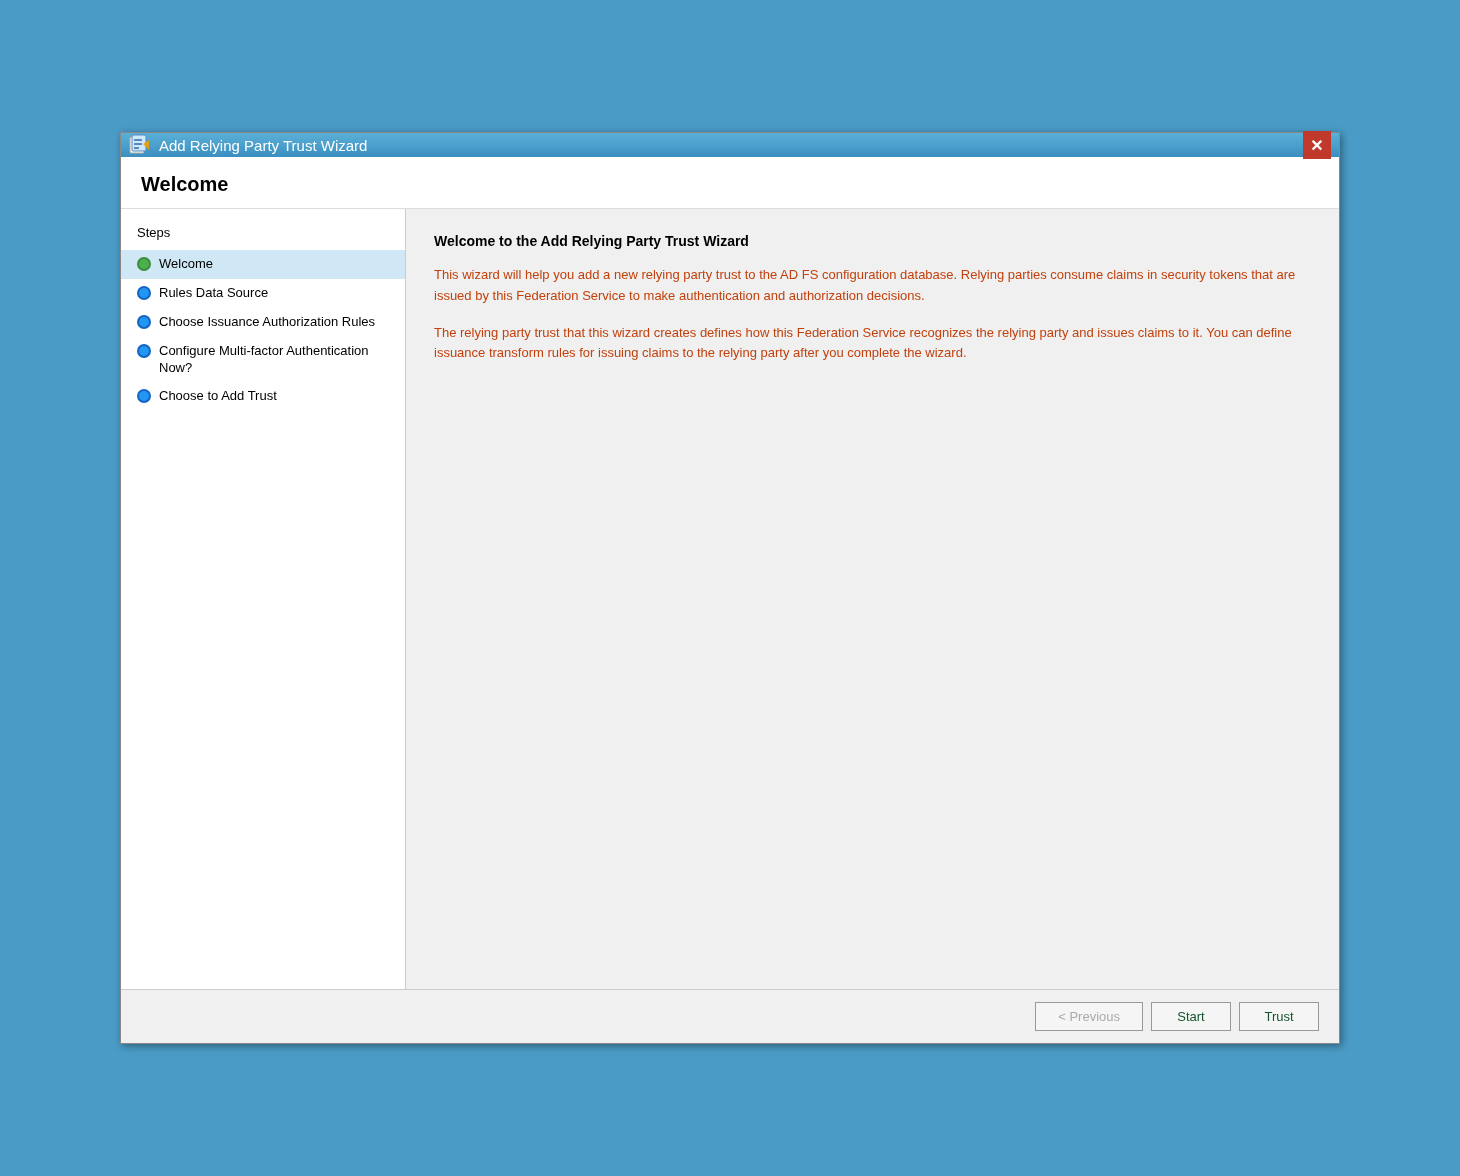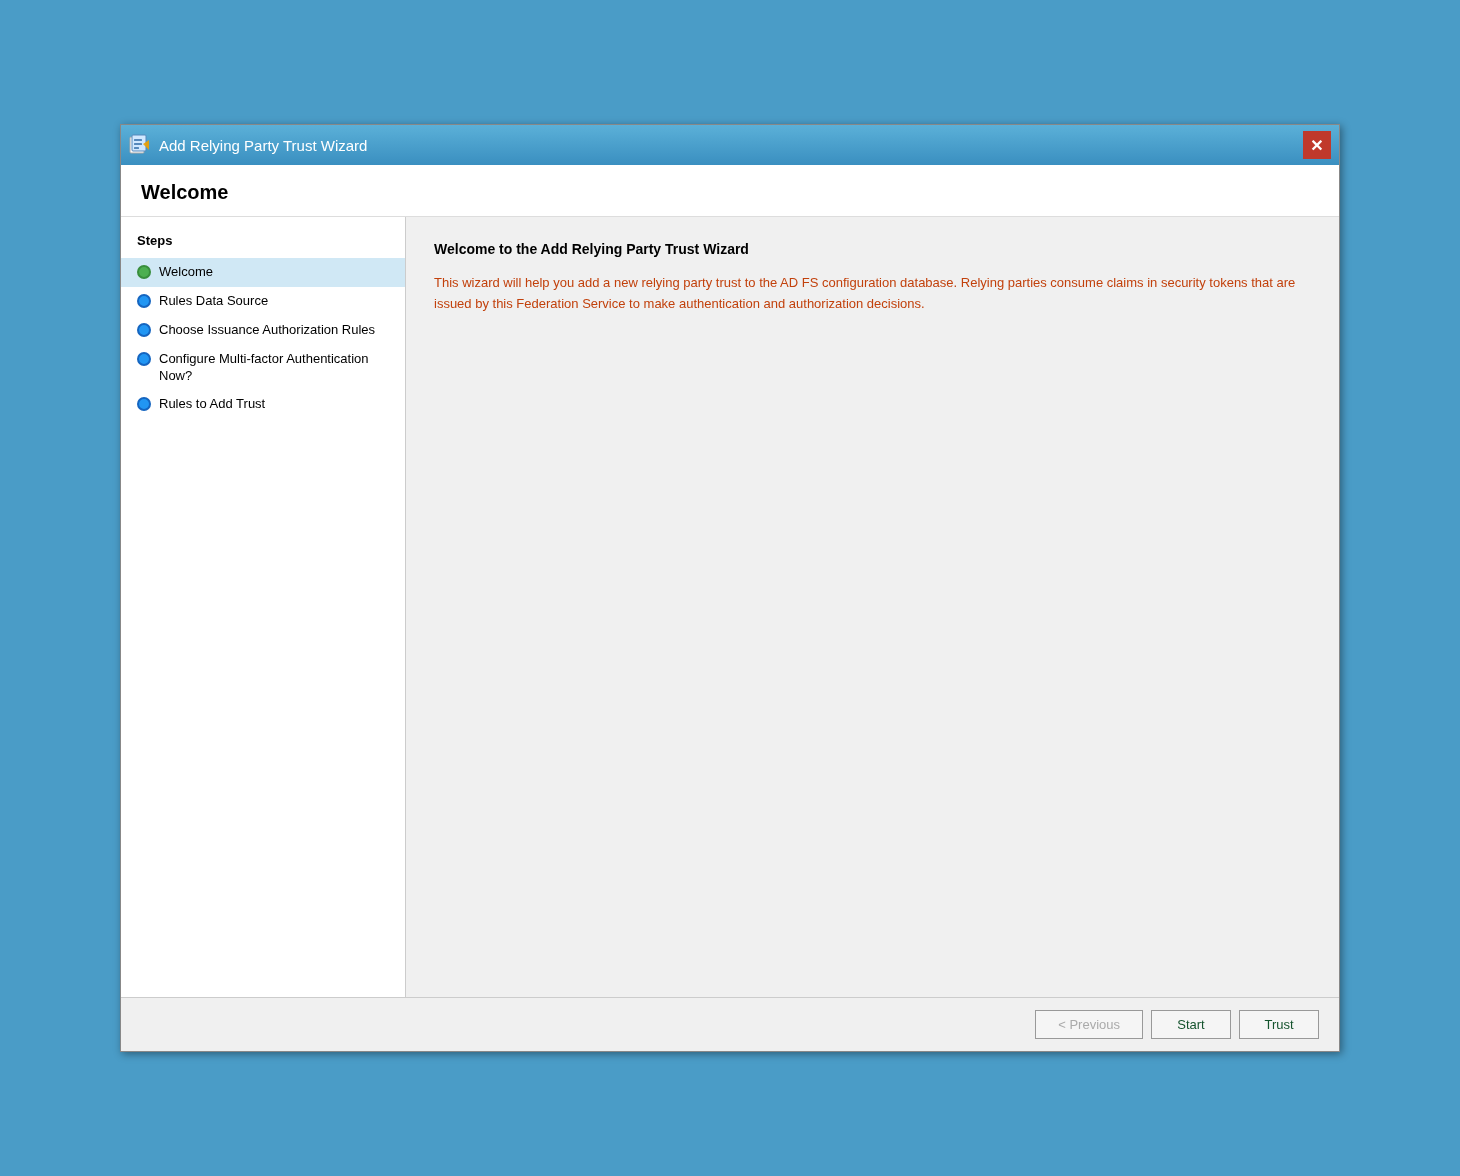--- a/index.html
+++ b/index.html
@@ -17,21 +17,21 @@
       background: #fff;
       border: 1px solid #888;
       box-shadow: 2px 2px 8px rgba(0,0,0,0.4);
     }
     .title-bar {
       background: linear-gradient(to bottom, #5bb0d8, #3a8fc0);
       display: flex;
       align-items: center;
       justify-content: space-between;
       padding: 6px 8px;
-      height: 40px;
+      height: 24px;
     }
     .title-bar-left {
       display: flex;
       align-items: center;
       gap: 8px;
     }
     .title-bar-icon {
       width: 22px;
       height: 22px;
     }
@@ -69,21 +69,21 @@
       min-height: 780px;
     }
     .sidebar {
       width: 285px;
       background: #fff;
       border-right: 1px solid #ccc;
       padding: 16px 0;
       flex-shrink: 0;
     }
     .steps-label {
-      font-weight: bold;
+      font-weight: normal;
       font-size: 13px;
       padding: 0 16px 10px 16px;
       color: #000;
     }
     .step-item {
       display: flex;
       align-items: flex-start;
       padding: 6px 16px;
       cursor: pointer;
       gap: 8px;
@@ -197,28 +197,29 @@
         <span class="step-label">Choose Issuance Authorization Rules</span>
       </div>
 
       <div class="step-item">
         <div class="step-dot blue"></div>
         <span class="step-label">Configure Multi-factor Authentication Now?</span>
       </div>
 
       <div class="step-item">
         <div class="step-dot blue"></div>
-        <span class="step-label">Rules to Add Trust</span>
+        <span class="step-label">Choose to Add Trust</span>
       </div>
 
     </div>
 
     <div class="content-panel">
       <div class="content-title">Welcome to the Add Relying Party Trust Wizard</div>
       <p class="content-text">This wizard will help you add a new relying party trust to the AD FS configuration database.  Relying parties consume claims in security tokens that are issued by this Federation Service to make authentication and authorization decisions.</p>
+      <p class="content-text">The relying party trust that this wizard creates defines how this Federation Service recognizes the relying party and issues claims to it. You can define issuance transform rules for issuing claims to the relying party after you complete the wizard.</p>
     </div>
   </div>
 
   <div class="footer">
     <button class="footer-btn disabled">&lt; Previous</button>
     <button class="footer-btn">Start</button>
     <button class="footer-btn">Trust</button>
   </div>
 </div>
 

